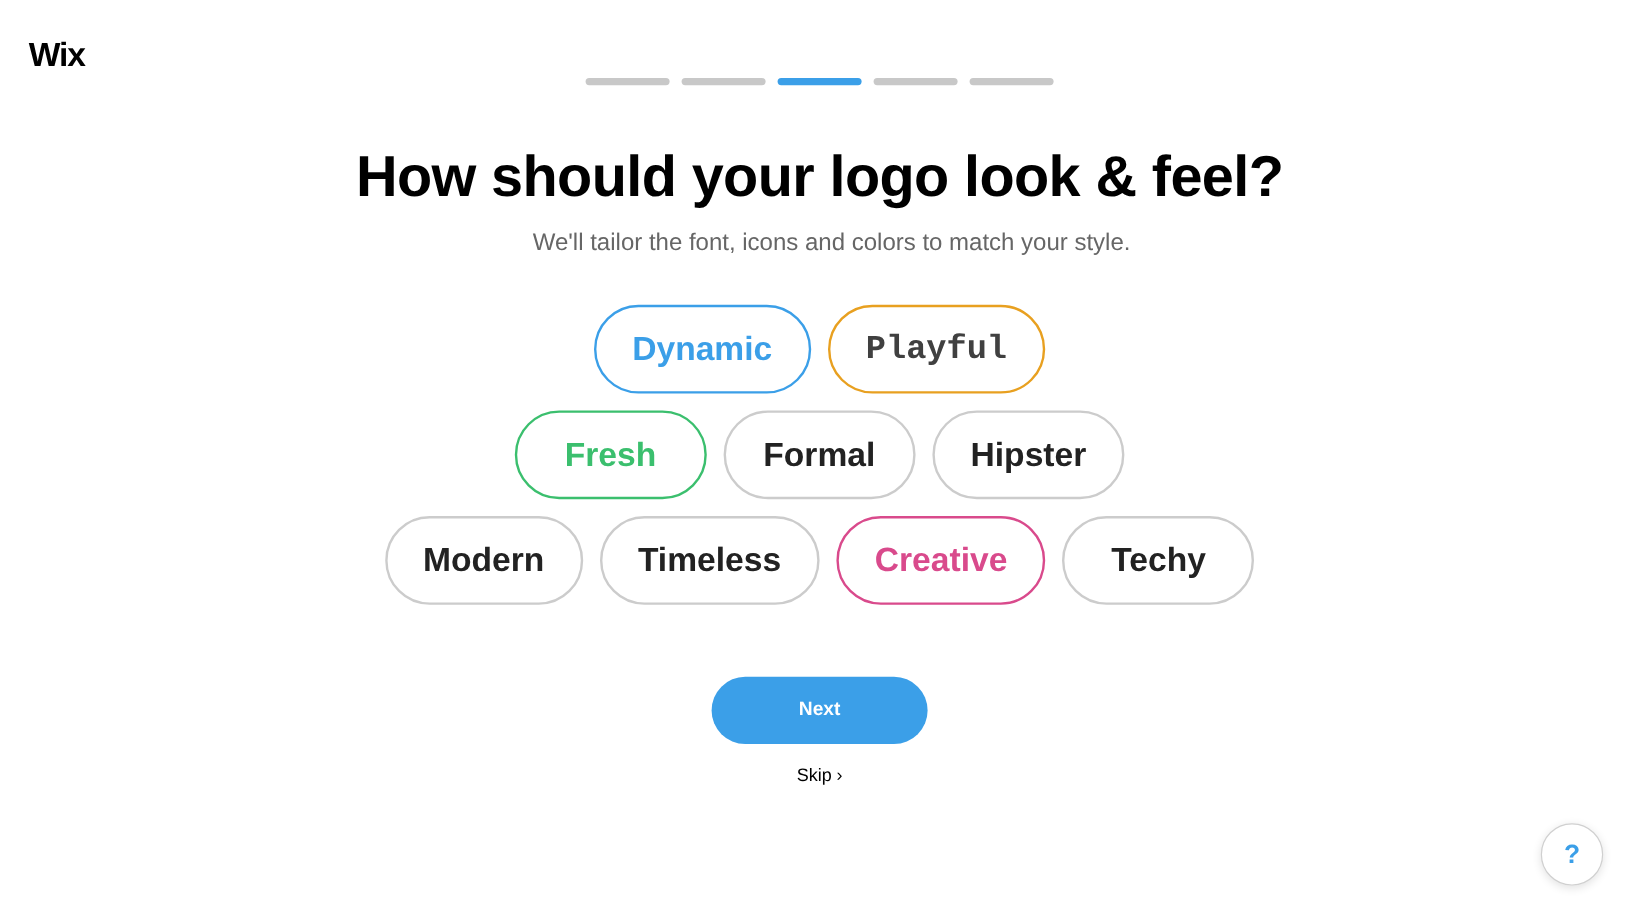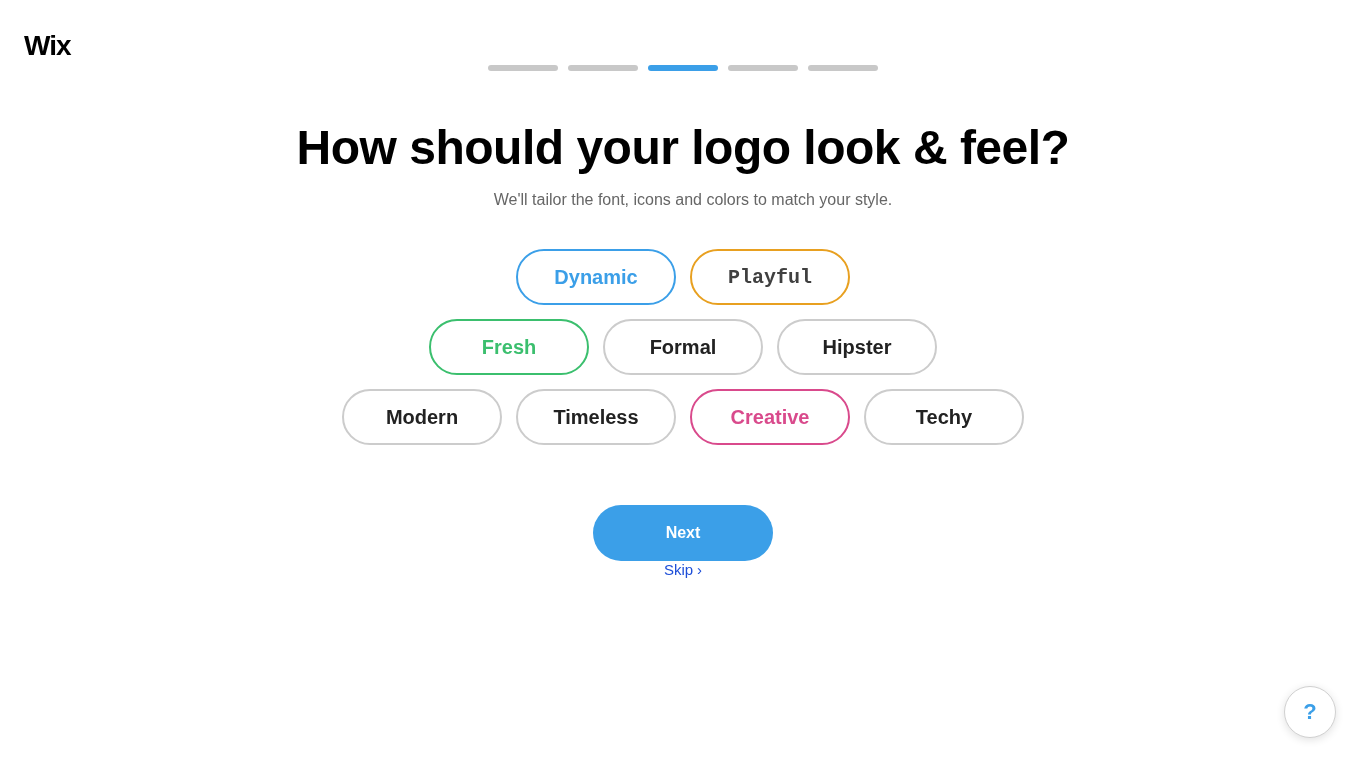--- a/index.html
+++ b/index.html
@@ -62,21 +62,21 @@
     .page-title {
       font-size: 48px;
       font-weight: 900;
       color: #000;
       text-align: center;
       margin-top: 20px;
       letter-spacing: -0.5px;
     }
 
     .page-subtitle {
-      font-size: 16px;
+      font-size: 20px;
       color: #666;
       text-align: center;
       margin-top: 16px;
       margin-left: 20px;
     }
 
     .options-container {
       display: flex;
       flex-direction: column;
       align-items: center;
@@ -87,22 +87,22 @@
     .options-row {
       display: flex;
       gap: 14px;
       justify-content: center;
       align-items: center;
     }
 
     .option-btn {
       border-radius: 50px;
       padding: 0 30px;
-      height: 56px;
-      font-size: 20px;
+      height: 74px;
+      font-size: 28px;
       font-weight: 600;
       cursor: pointer;
       background: #ffffff;
       border: 2px solid #d0d0d0;
       color: #222;
       transition: all 0.15s;
       min-width: 160px;
     }
 
     .option-btn.selected-blue {
@@ -143,23 +143,23 @@
       border: none;
       border-radius: 50px;
       width: 180px;
       height: 56px;
       font-size: 16px;
       font-weight: 600;
       cursor: pointer;
     }
 
     .skip-link {
-      margin-top: 0;
+      margin-top: 18px;
       font-size: 15px;
-      color: #1d4ed8;
+      color: #000000;
       cursor: pointer;
       display: flex;
       align-items: center;
       gap: 4px;
       background: none;
       border: none;
     }
 
     .help-btn {
       position: fixed;

